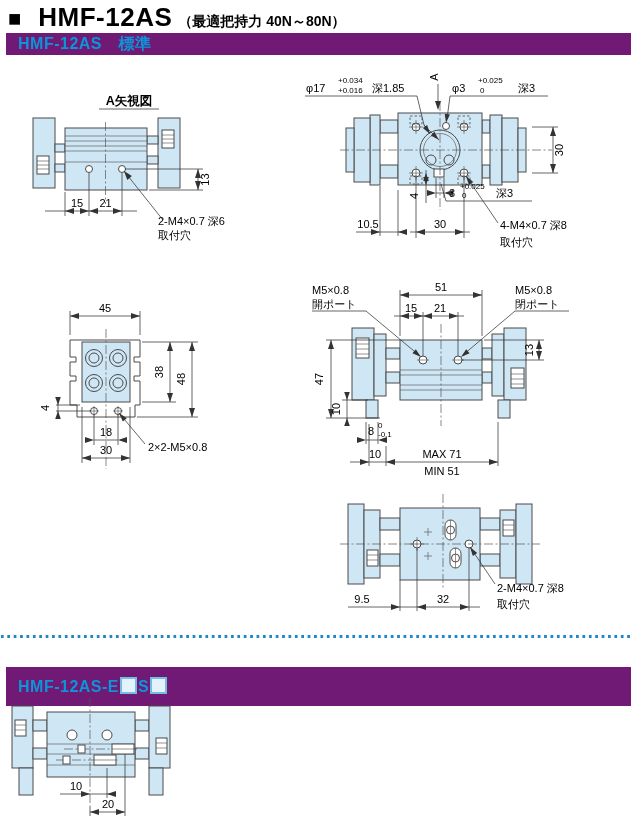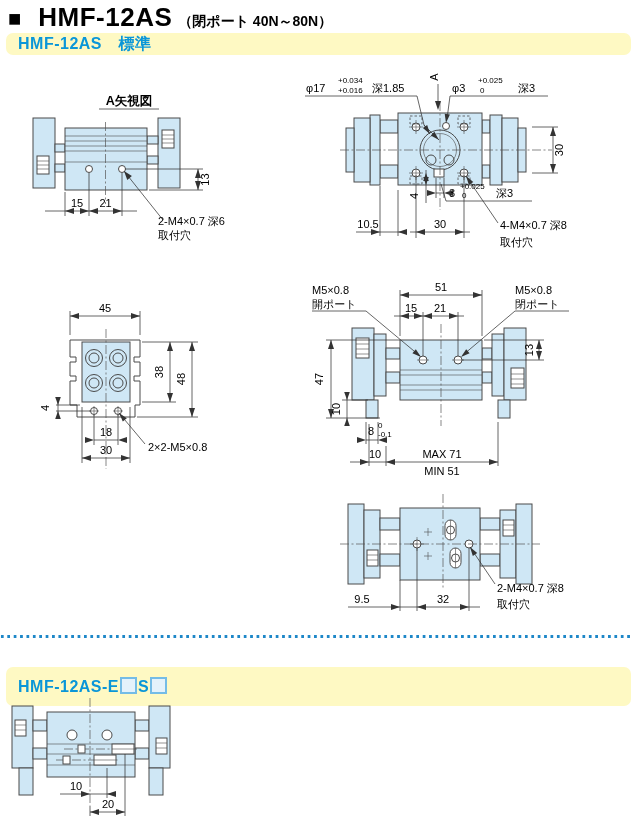--- a/index.html
+++ b/index.html
@@ -3,22 +3,22 @@
 <meta charset="utf-8">
 <style>
   html,body{margin:0;padding:0;background:#fff;}
   .page{position:relative;width:631px;height:821px;background:#fff;overflow:hidden;
         font-family:"Liberation Sans","DejaVu Sans",sans-serif;color:#000;}
   .main-title{position:absolute;left:8px;top:2px;display:flex;align-items:baseline;
               font-weight:bold;white-space:nowrap;}
   .main-title .bullet{font-size:22px;margin-right:1px;}
   .main-title .big{font-size:26px;letter-spacing:0.5px;margin-left:16px;}
   .main-title .note{font-size:14px;margin-left:6px;font-weight:bold;}
-  .secbar{position:absolute;left:6px;right:0;height:22px;background:#fef9c3;
-          display:flex;align-items:center;padding-left:12px;box-sizing:border-box;border-radius:7px;}
+  .secbar{position:absolute;left:6px;right:0;height:22px;background:#701a75;
+          display:flex;align-items:center;padding-left:12px;box-sizing:border-box;}
   .secbar .sectext{color:#0a96d8;font-size:16px;font-weight:bold;letter-spacing:0.5px;white-space:nowrap;}
   .secbar1{top:33px;}
   .secbar2{top:667px;height:39px;}
   .ph-box{display:inline-block;width:13px;height:13px;background:#e4f2fb;
           border:2px solid #74bce6;margin:0 1px;vertical-align:-2px;}
   .dots{position:absolute;top:634px;left:0;width:631px;height:5px;
         background-image:radial-gradient(circle 1.6px at 2.5px 2.5px,#1d87c8 95%,transparent);
         background-size:6.4px 5px;background-repeat:repeat-x;}
   svg{position:absolute;overflow:visible;}
   svg .f{fill:#cfe7f5;stroke:#4a4a4a;stroke-width:1;}
@@ -34,21 +34,21 @@
   svg text.ttl{font-size:12.5px;font-weight:bold;}
 </style>
 </head>
 <body>
 
 <div class="page">
 
   <div class="main-title">
     <span class="bullet">■</span>
     <span class="big">HMF-12AS</span>
-    <span class="note">（閉ポート 40N～80N）</span>
+    <span class="note">（最適把持力 40N～80N）</span>
   </div>
 
   <div class="secbar secbar1">
     <span class="sectext">HMF-12AS　標準</span>
   </div>
 
   <svg style="left:25px;top:92px;" width="215" height="150" viewBox="0 0 215 150">
     <g>
       <rect class="f" x="8" y="26" width="22" height="70"></rect>
       <rect class="f" x="133" y="26" width="22" height="70"></rect>

